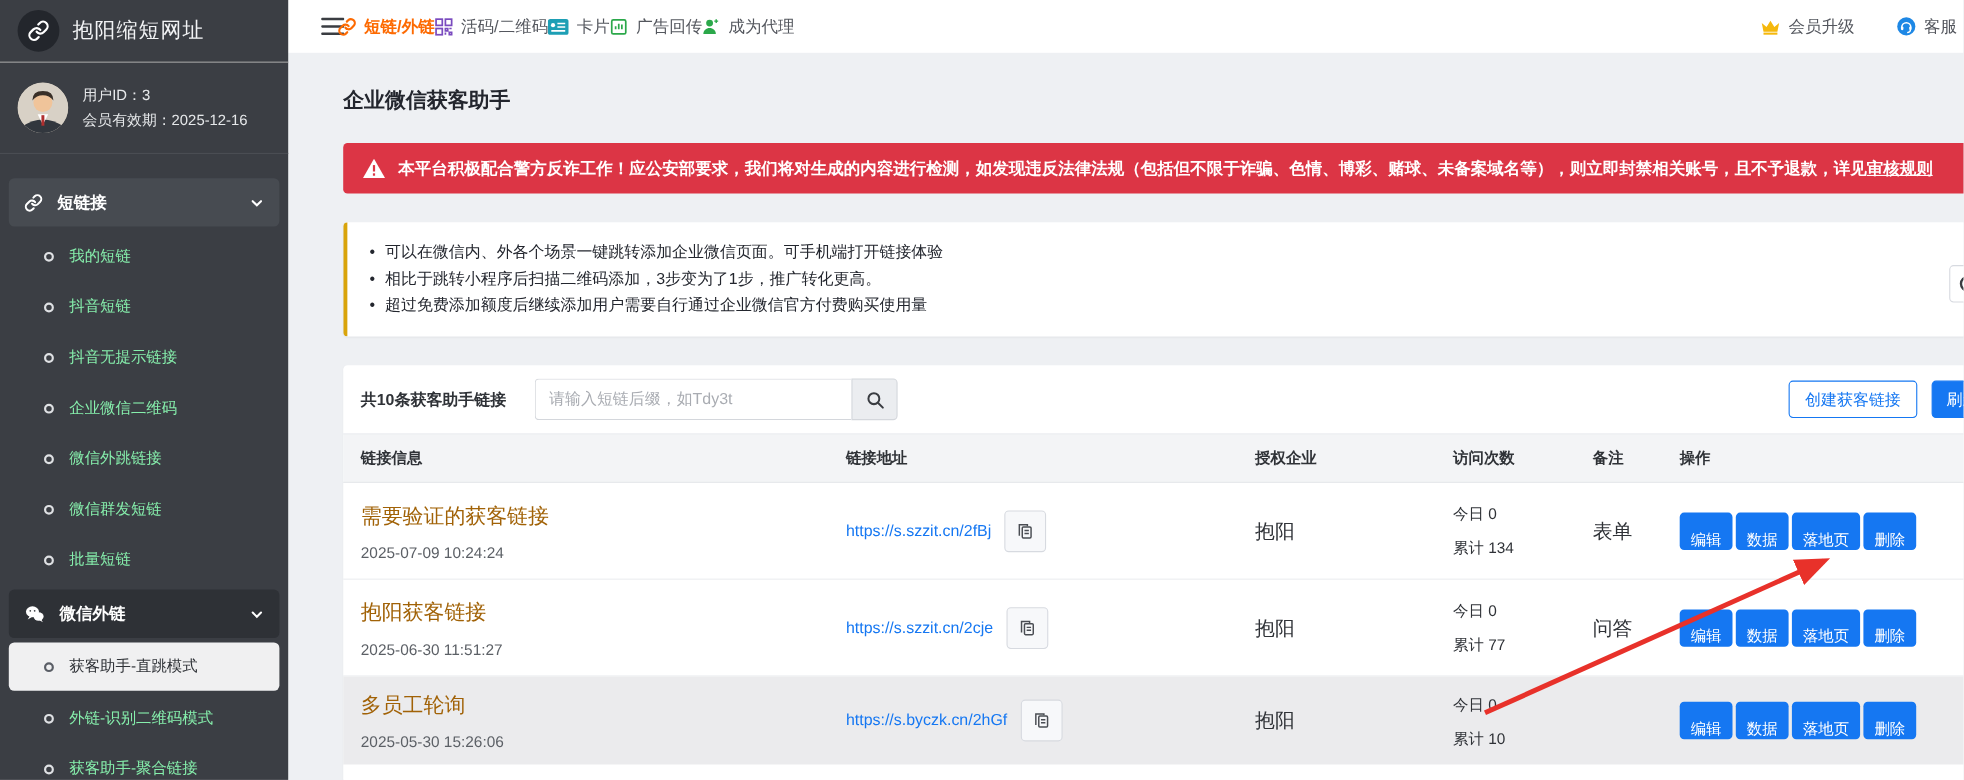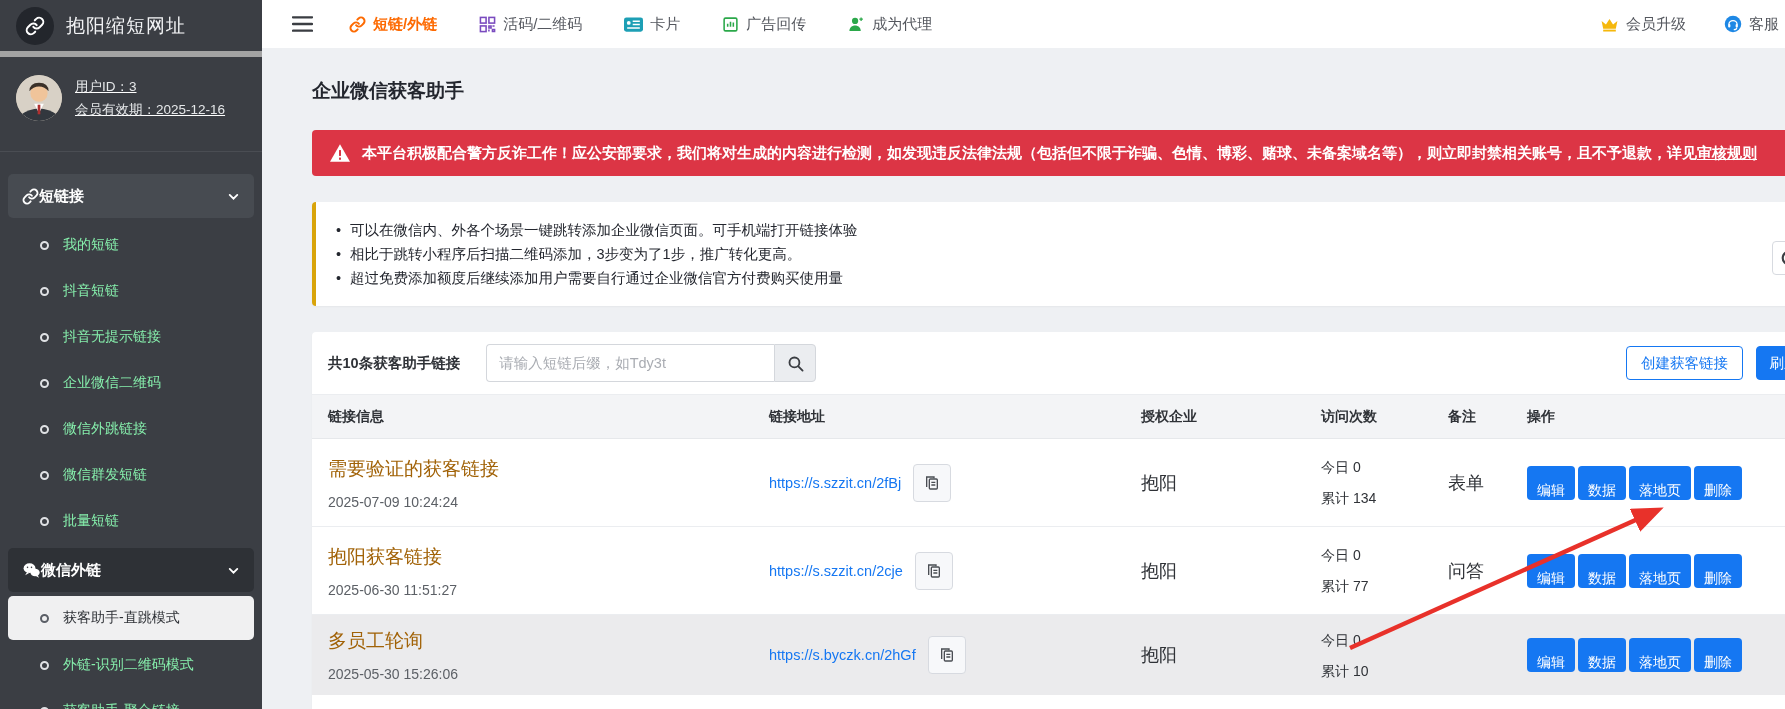--- a/index.html
+++ b/index.html
@@ -1,37 +1,37 @@
 <!DOCTYPE html>
 <html><head>
 <meta charset="utf-8">
 <style>
   * { margin:0; padding:0; box-sizing:border-box; }
   html,body { width:1785px; height:709px; overflow:hidden; font-family:"Liberation Sans","DejaVu Sans",sans-serif; background:#eef0f3; position:relative; }
 
   
   .sidebar { position:absolute; left:0; top:0; width:262px; height:709px; background:#3b3e44; color:#fff; z-index:5; }
-  .s-header { height:57px; display:flex; align-items:center; gap:12px; padding:0 16px; border-bottom:6px solid #a3a3a3; }
+  .s-header { height:57px; display:flex; align-items:center; gap:12px; padding:0 16px; border-bottom:1px solid #a3a3a3; }
   .logo-circle { width:38px; height:38px; border-radius:50%; background:#23262c; display:flex; align-items:center; justify-content:center; flex:0 0 auto; }
   .s-title { font-size:19px; color:#f2f3f5; letter-spacing:1px; white-space:nowrap; }
-  .s-user { display:flex; align-items:center; gap:13px; padding:18px 16px 30px; border-bottom:1px solid #4a4d53;text-decoration:underline; }
+  .s-user { display:flex; align-items:center; gap:13px; padding:18px 16px 18px; border-bottom:1px solid #4a4d53; }
   .avatar { width:46px; height:46px; border-radius:50%; overflow:hidden; flex:0 0 auto; background:#cfc6b8; }
   .u-lines { font-size:13.5px; color:#e6e8ea; line-height:23px; white-space:nowrap; }
   .menu { padding-top:18px; }
-  .m-group { margin:4px 8px; height:44px; border-radius:5px; display:flex; align-items:center; gap:0; padding:0 14px; font-size:15px; font-weight:bold; color:#fff; cursor:pointer; }
+  .m-group { margin:4px 8px; height:44px; border-radius:5px; display:flex; align-items:center; gap:13px; padding:0 14px; font-size:15px; font-weight:bold; color:#fff; cursor:pointer; }
   .m-group.g1 { background:#474b51; }
   .m-group.g2 { background:#2e3136; }
   .m-group .chev { margin-left:auto; }
   .m-item { height:46px; display:flex; align-items:center; gap:14px; padding:0 12px 0 40px; font-size:14px; color:#86efac; cursor:pointer; white-space:nowrap; }
   .m-item .dot { width:9px; height:9px; border:2px solid #dfe1e4; border-radius:50%; flex:0 0 auto; }
   .m-item.active { background:#f0f0f1; color:#2f3237; margin:2px 8px; padding-left:32px; height:44px; border-radius:5px; }
   .m-item.active .dot { border-color:#5a5e66; }
 
   
-  .topbar { margin-left:262px; height:48px; background:#fff; display:flex; align-items:center; padding:0 6px 0 30px; gap:42px; }
+  .topbar { margin-left:262px; height:48px; background:#fff; display:flex; align-items:center; padding:0 6px 0 30px; }
   .nav-item { display:flex; align-items:center; gap:7px; font-size:15px; color:#54575e; cursor:pointer; white-space:nowrap; }
   .nav-item.active { color:#fd6a02; font-weight:bold; }
   .tb-right { margin-left:auto; display:flex; align-items:center; gap:38px; }
   .hamburger { cursor:pointer; display:flex; align-items:center; margin-right:-6px; }
 
   
   .content { margin-left:262px; padding:14px 0 0 50px; }
   .page-title { font-size:19px; font-weight:bold; color:#23262e; margin:16px 0 0 0; }
   .banner { width:1500px; margin-top:26px; background:#dc3545; border-radius:4px; height:46px; display:flex; align-items:center; gap:12px; padding:0 18px; color:#fff; font-size:15px; font-weight:bold; white-space:nowrap; overflow:hidden; }
   .banner a { color:#fff; font-weight:bold; }

